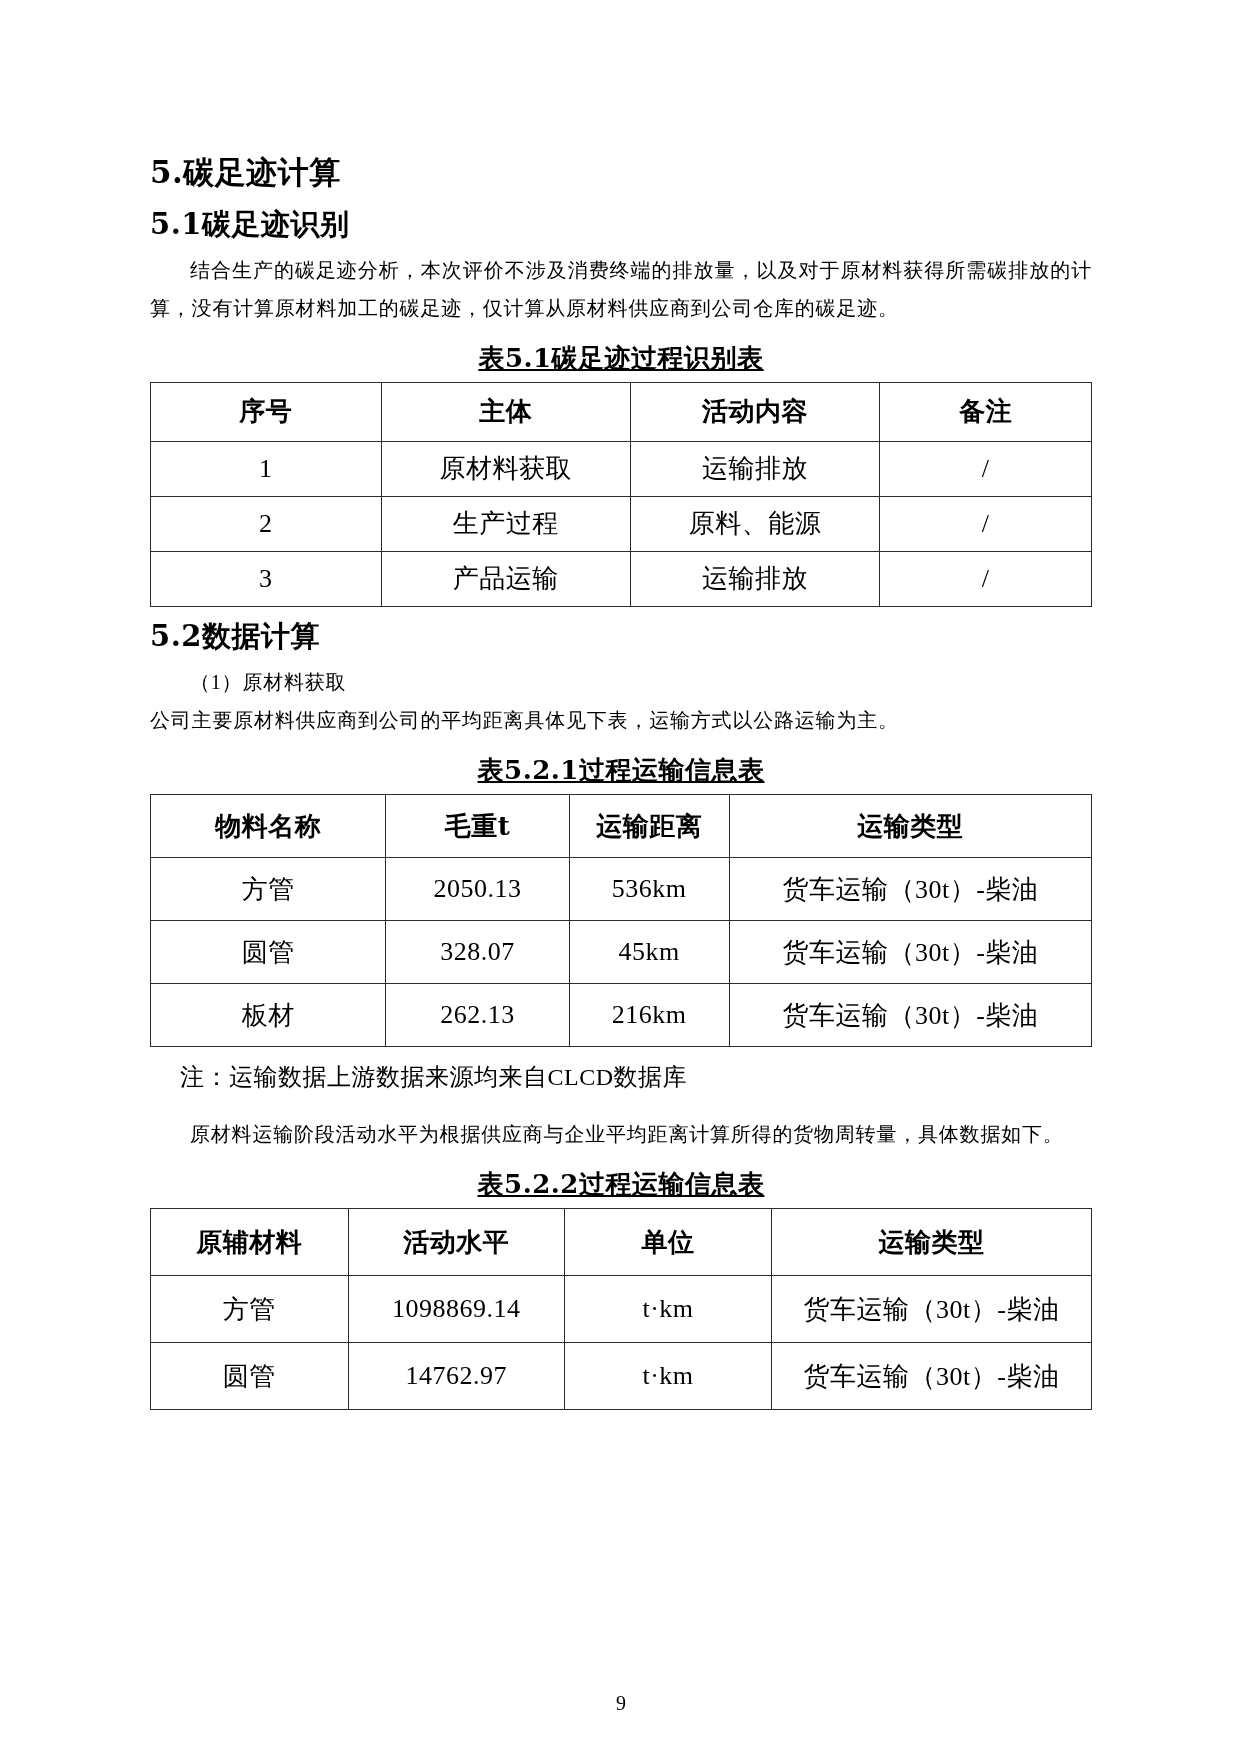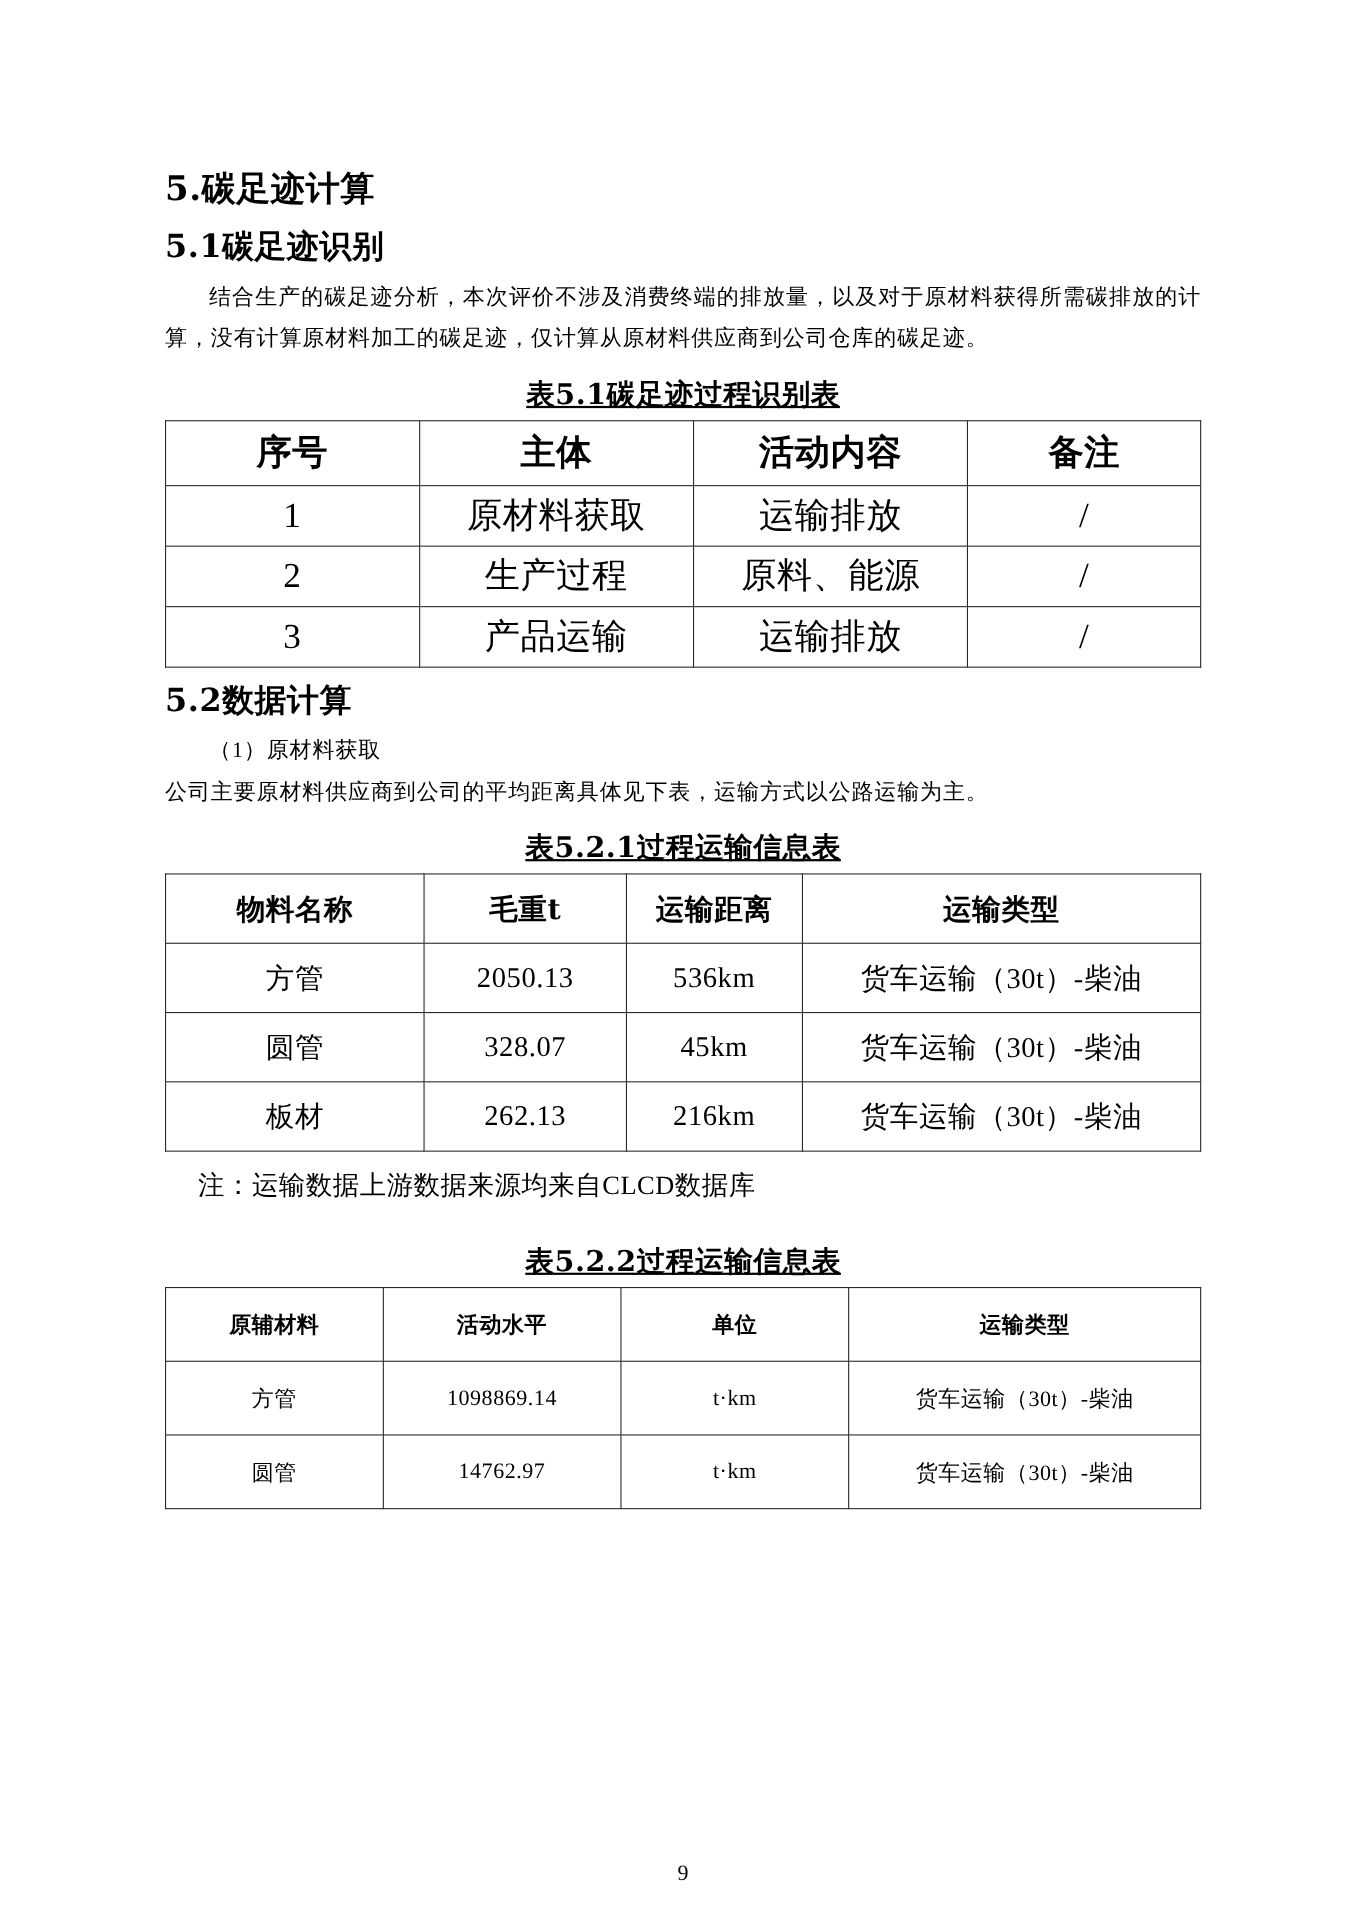--- a/index.html
+++ b/index.html
@@ -77,23 +77,23 @@
     padding: 0;
     height: 54px;
     letter-spacing: 0.5px;
     font-weight: normal;
   }
   table.doc th {
     font-weight: bold;
     height: 58px;
     font-family: "DejaVu Serif", "Liberation Serif", serif;
   }
-  table.t51 td, table.t51 th { font-size: 32px; margin-top: 12px; }
+  table.t51 td, table.t51 th { font-size: 26px; margin-top: 12px; }
   table.t521 td, table.t521 th { font-size: 26px; height: 62px; }
-  table.t522 td, table.t522 th { font-size: 20px; height: 66px; }
+  table.t522 td, table.t522 th { font-size: 26px; height: 66px; }
 
   .note {
     font-size: 24px;
     margin: 14px 0 12px 30px;
     letter-spacing: 0.5px;
   }
 
   .spacer-sm { height: 10px; }
 
   .pagenum {
@@ -200,20 +200,21 @@
           <td class="num">216km</td>
           <td>货车运输（30t）-柴油</td>
         </tr>
       </tbody>
     </table>
 
     <div class="note">注：运输数据上游数据来源均来自CLCD数据库</div>
 
     <div class="spacer-sm"></div>
 
+    <p class="body indent">原材料运输阶段活动水平为根据供应商与企业平均距离计算所得的货物周转量，具体数据如下。</p>
 
     <div class="caption">表5.2.2过程运输信息表</div>
 
     <table class="doc t522">
       <colgroup>
         <col style="width:21%">
           <col style="width:23%">
           <col style="width:22%">
           <col style="width:34%">
       </colgroup>

